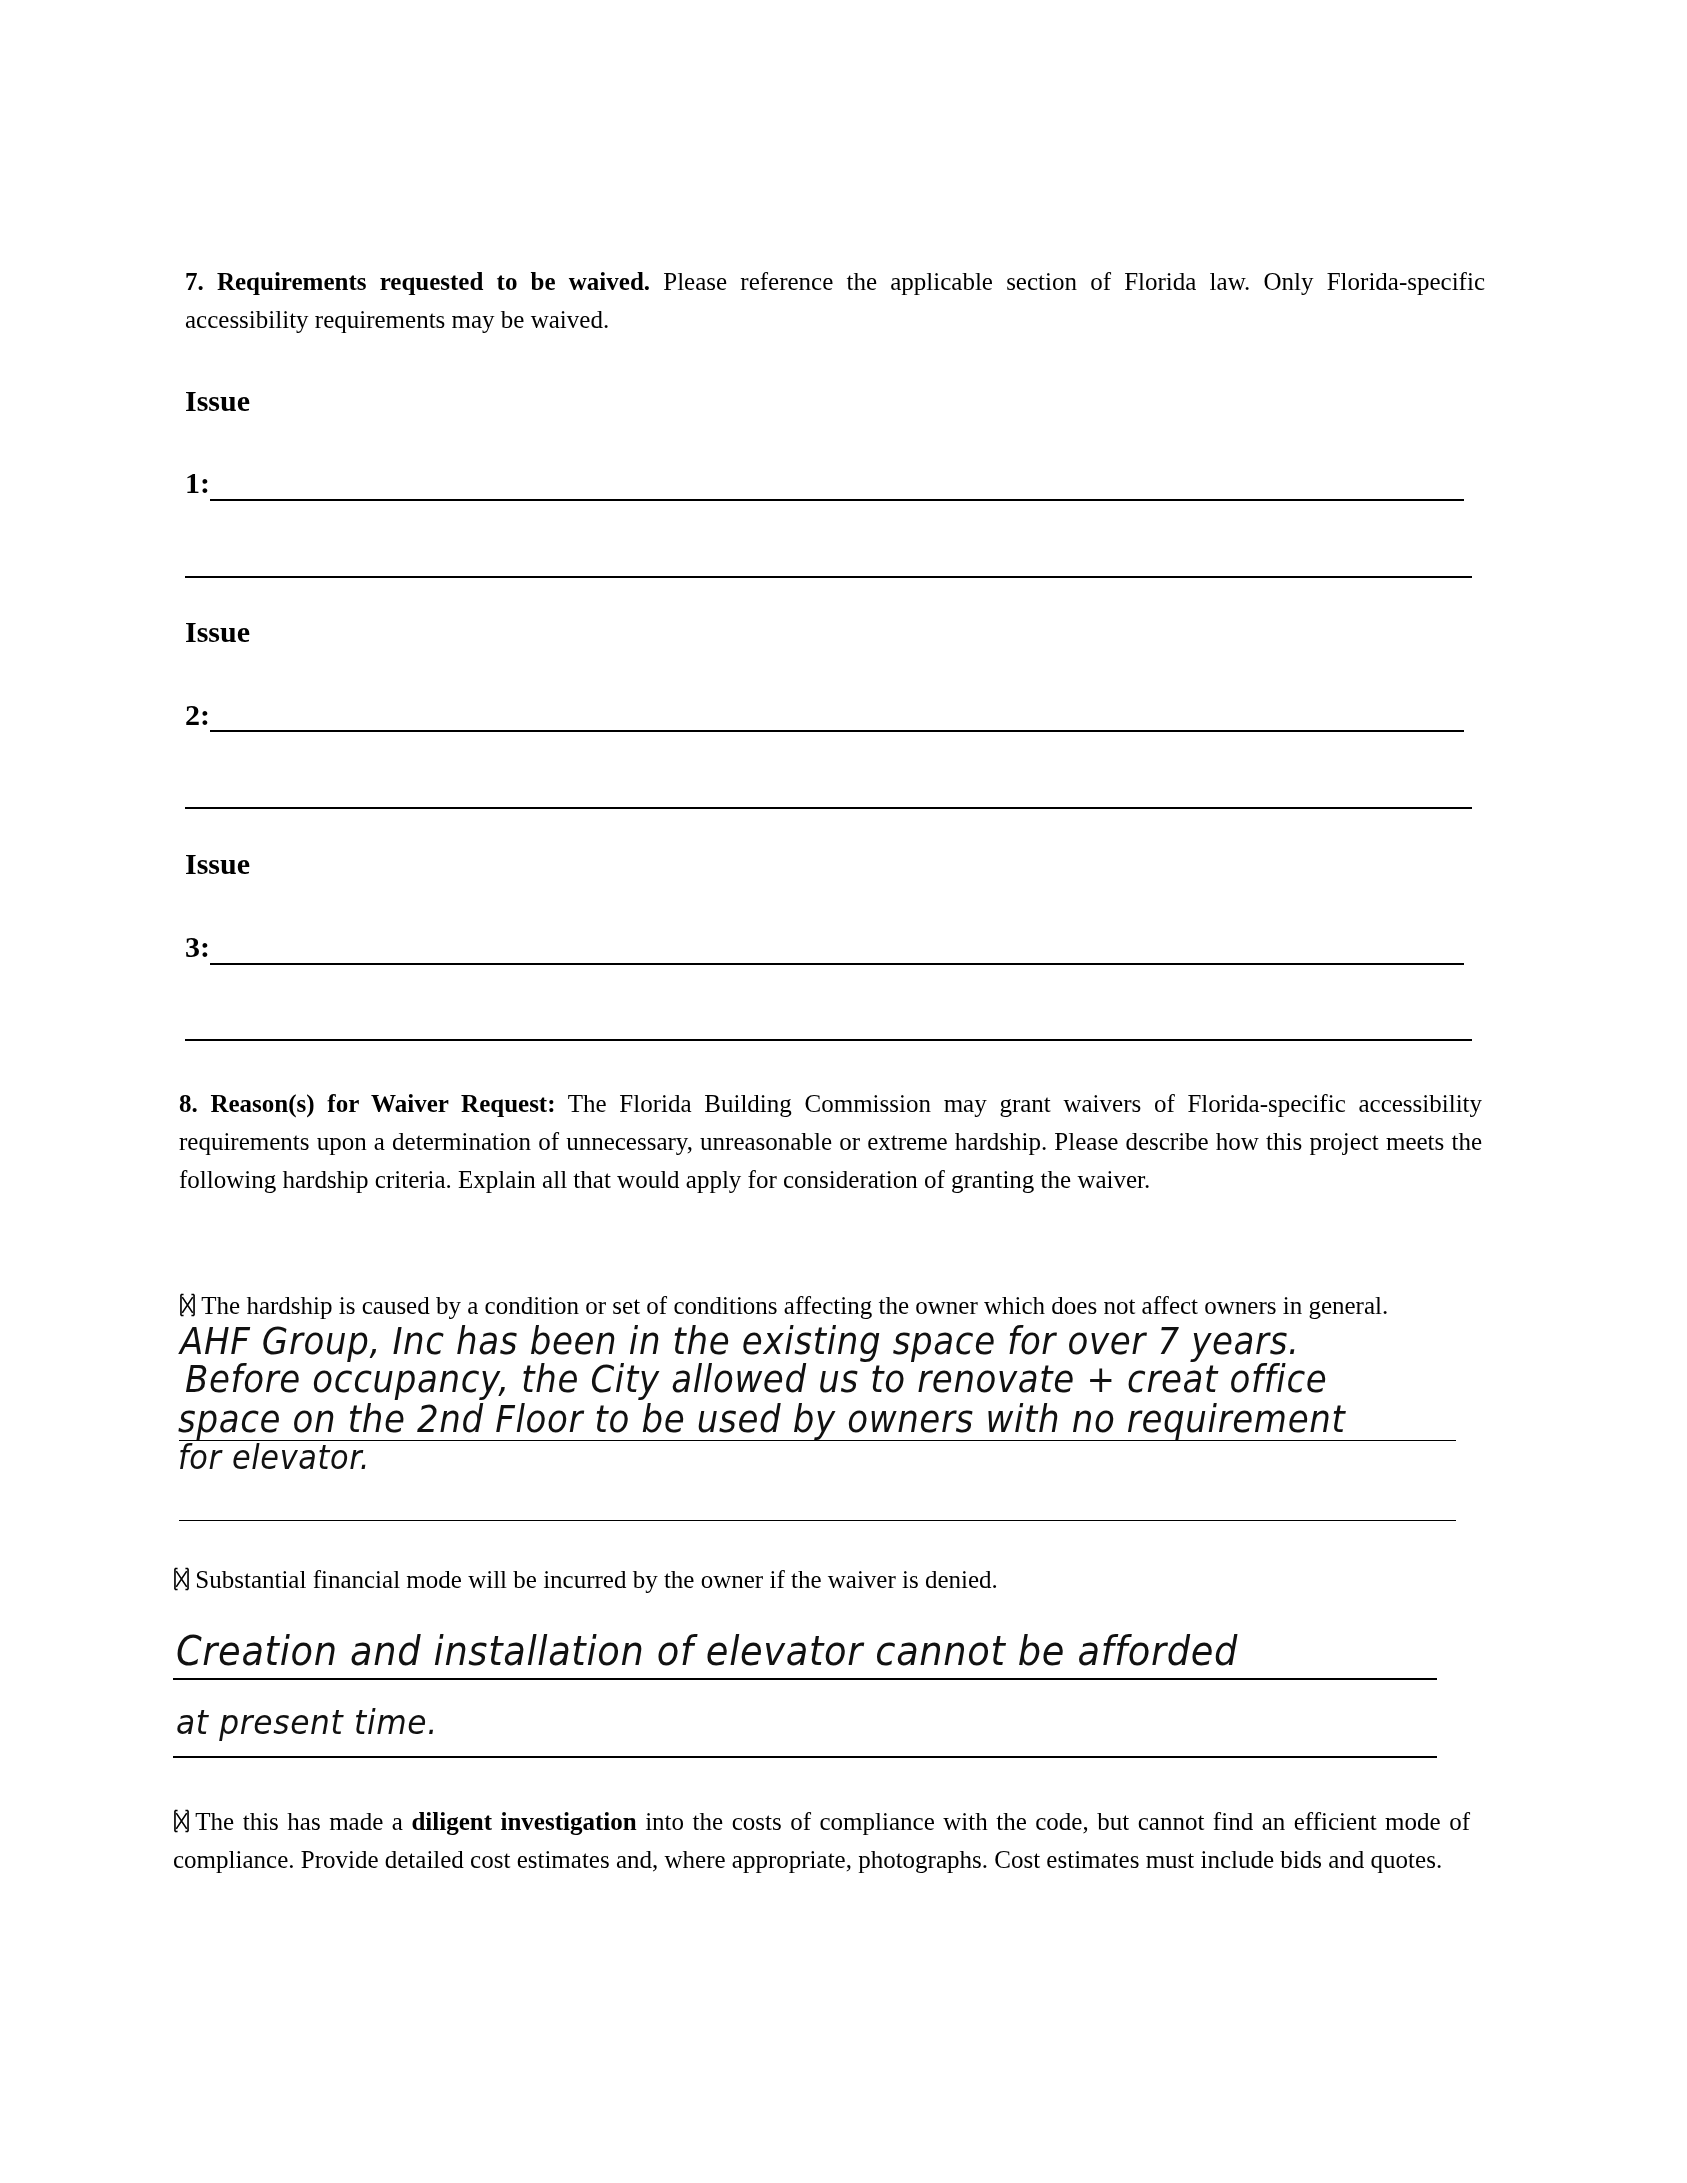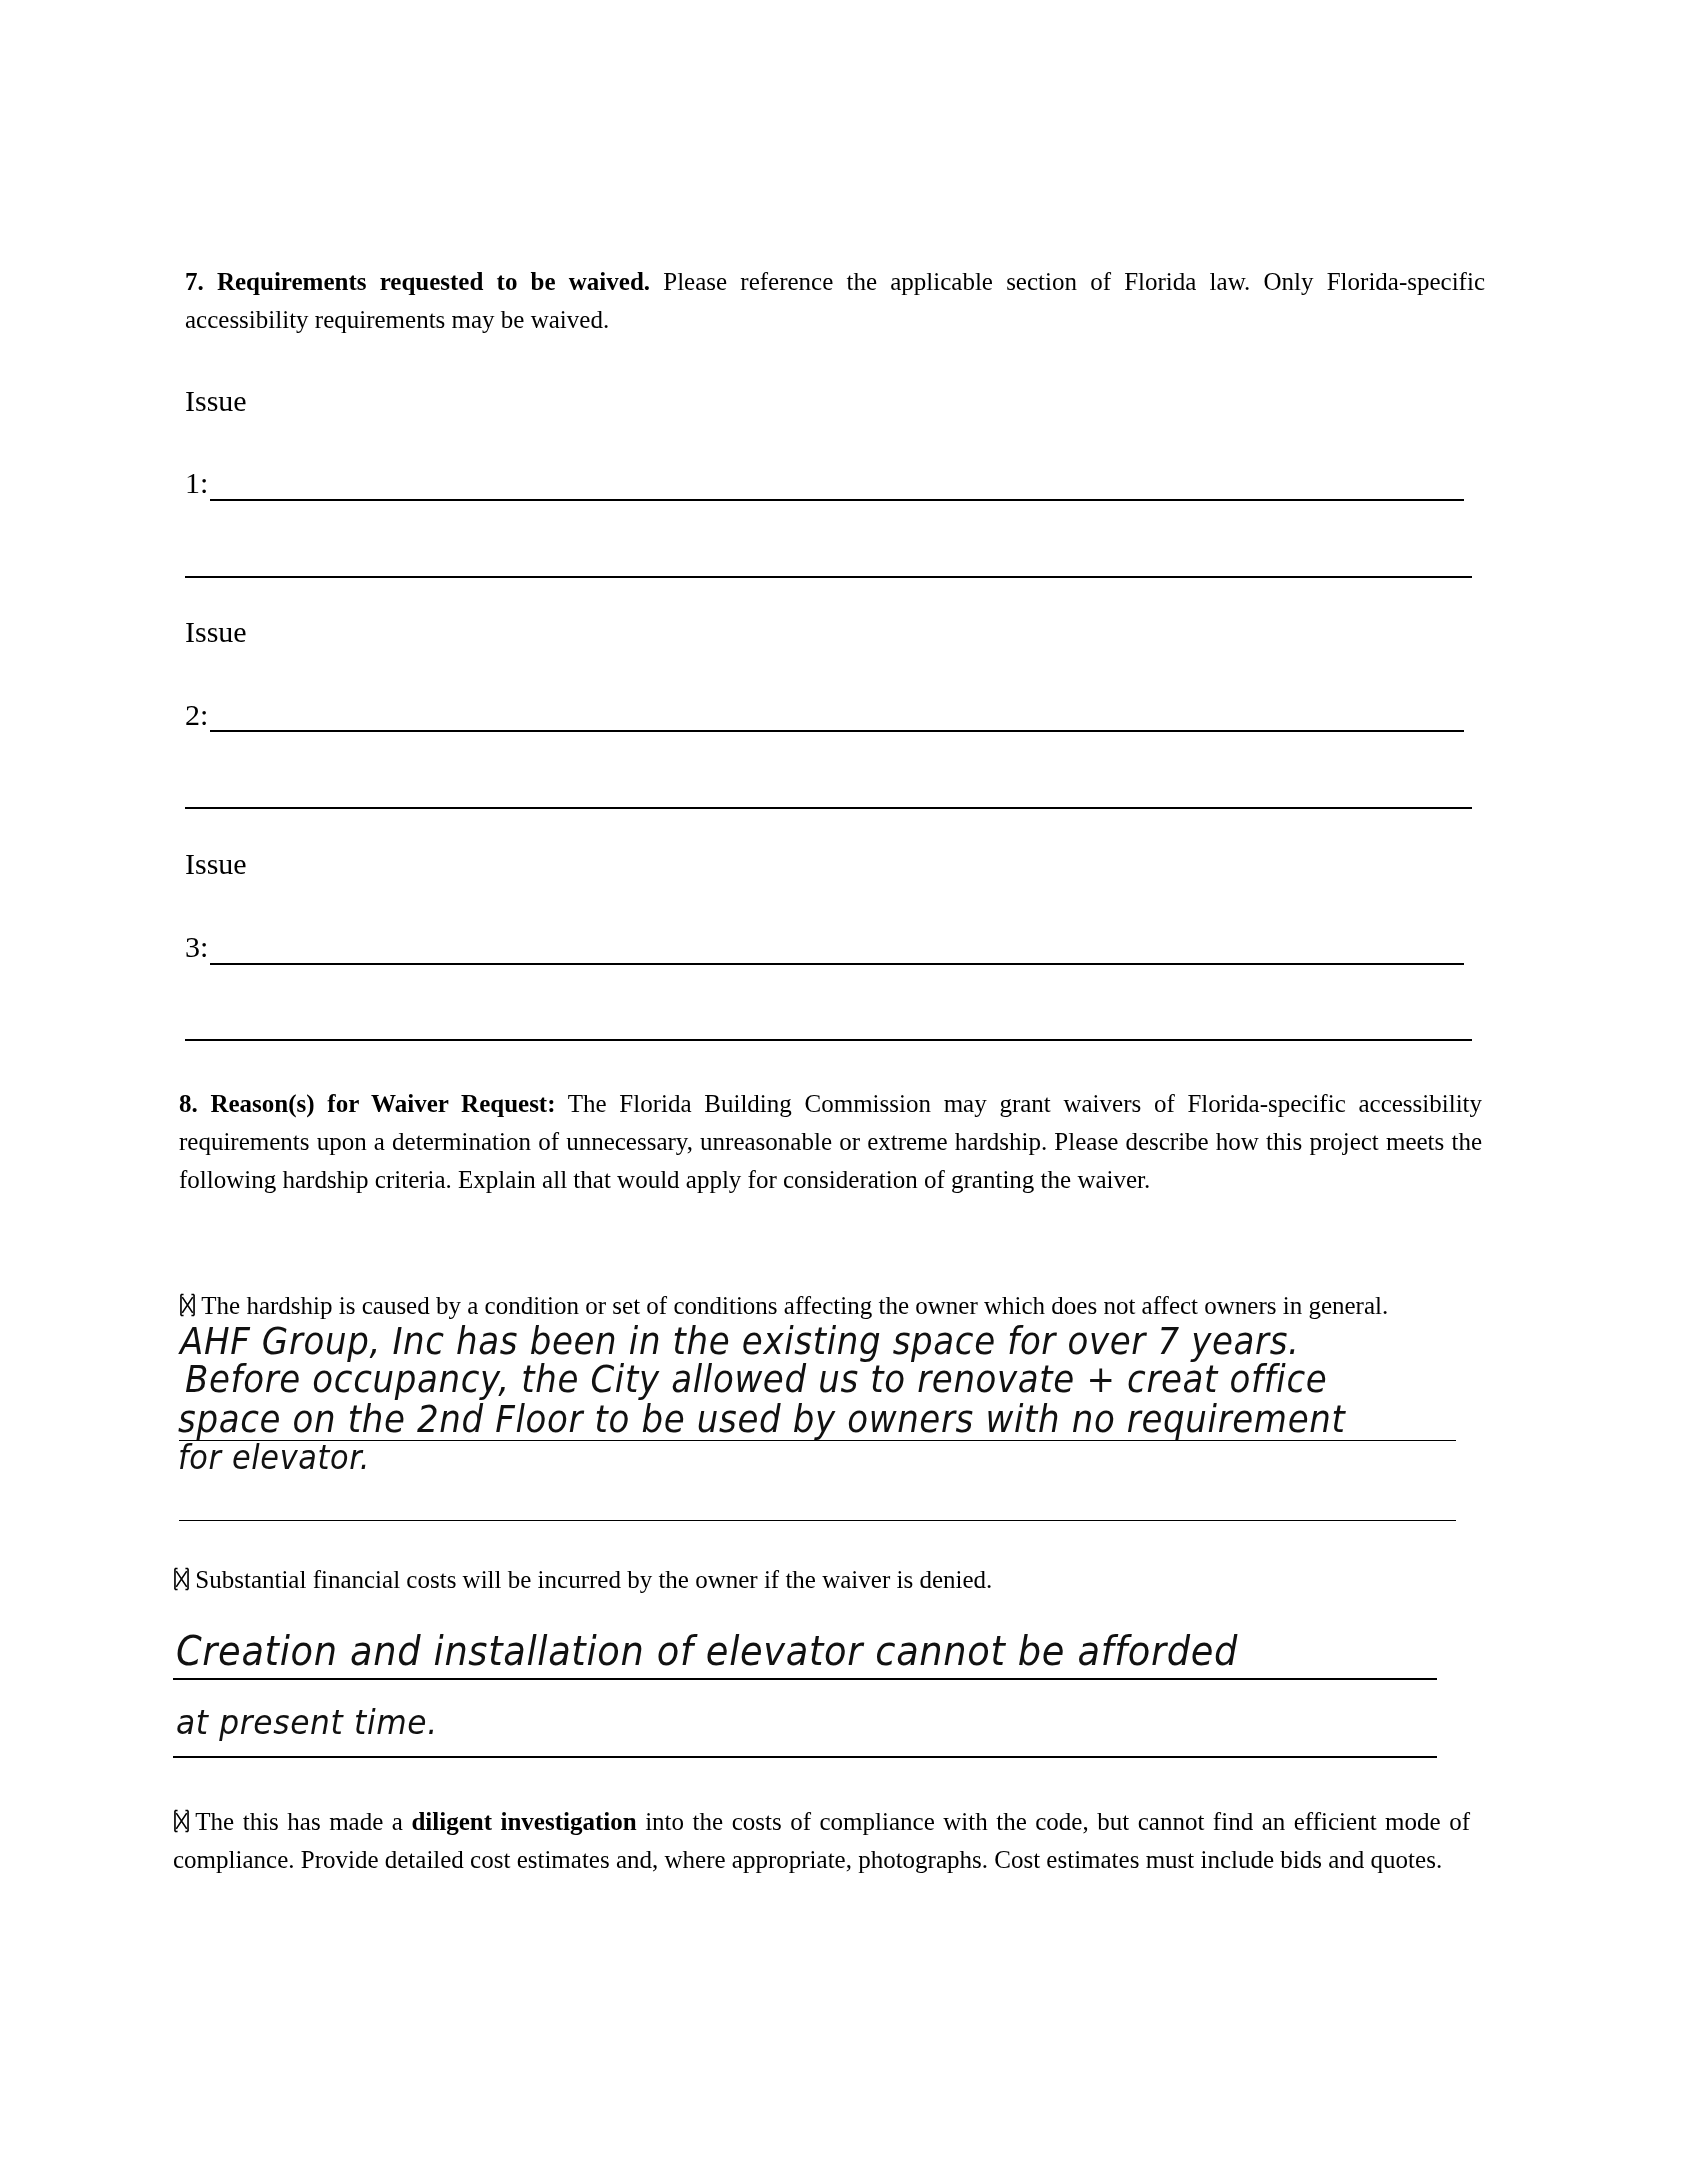--- a/index.html
+++ b/index.html
@@ -3,21 +3,21 @@
 <meta charset="utf-8">
 <style>
   html, body { margin: 0; padding: 0; background: #ffffff; }
   body { width: 1687px; height: 2183px; position: relative; overflow: hidden;
          font-family: "Liberation Serif", serif; color: #000; }
   .abs { position: absolute; }
   .para { font-size: 25px; line-height: 38px; }
   .justify { text-align: justify; text-align-last: left; }
   .bold { font-weight: bold; }
   .rule { position: absolute; height: 2px; background: #000; }
-  .label { font-size: 30px; font-weight: normal; }
+  .label { font-size: 30px; font-weight: bold; }
   .hand { font-family: "DejaVu Sans", sans-serif; font-style: italic; font-weight: normal;
           font-size: 37px; letter-spacing: 0.7px; color: #111; white-space: nowrap;
           transform: scaleX(0.92); transform-origin: left bottom; }
   .chk { display: inline-block; width: 17px; height: 24px; position: relative; vertical-align: -2.6px; margin-right: 5.3px; }
   .chk svg { width: 17px; height: 24px; }
 </style>
 </head>
 <body>
 
 <div class="abs para justify" style="left:185px; top:263px; width:1300px;">
@@ -82,21 +82,21 @@
 </div>
 <div class="rule" style="left:179px; top:1440px; width:1277px; height:1.3px;"></div>
 <div class="rule" style="left:179px; top:1520px; width:1277px; height:1.3px;"></div>
 
 <div class="abs para" style="left:173px; top:1561px; width:1297px;">
   <span class="chk">
     <svg viewBox="0 0 26 36">
       <path d="M3 2 V34 M3 2 H7 M3 34 H7 M23 2 V34 M23 2 H19 M23 34 H19" stroke="#000" stroke-width="2.5" fill="none"></path>
       <path d="M5 6 L21 30 M21 6 L5 30" stroke="#000" stroke-width="2.5" fill="none"></path>
     </svg>
-  </span><span>Substantial financial costs will be incurred by the owner if the waiver is denied.</span>
+  </span><span>Substantial financial mode will be incurred by the owner if the waiver is denied.</span>
 </div>
 
 <div class="abs" style="left:173px; top:1628px; width:1310px; height:119px;">
   <div class="abs hand" style="left:3.3px; top:0px; font-size:40px;">Creation and installation of elevator cannot be afforded</div>
   <div class="abs hand" style="left:3.3px; top:74px; font-size:34px;">at present time.</div>
 </div>
 <div class="rule" style="left:173px; top:1678px; width:1264px;"></div>
 <div class="rule" style="left:173px; top:1756px; width:1264px;"></div>
 
 <div class="abs para justify" style="left:173px; top:1803px; width:1297px;">

